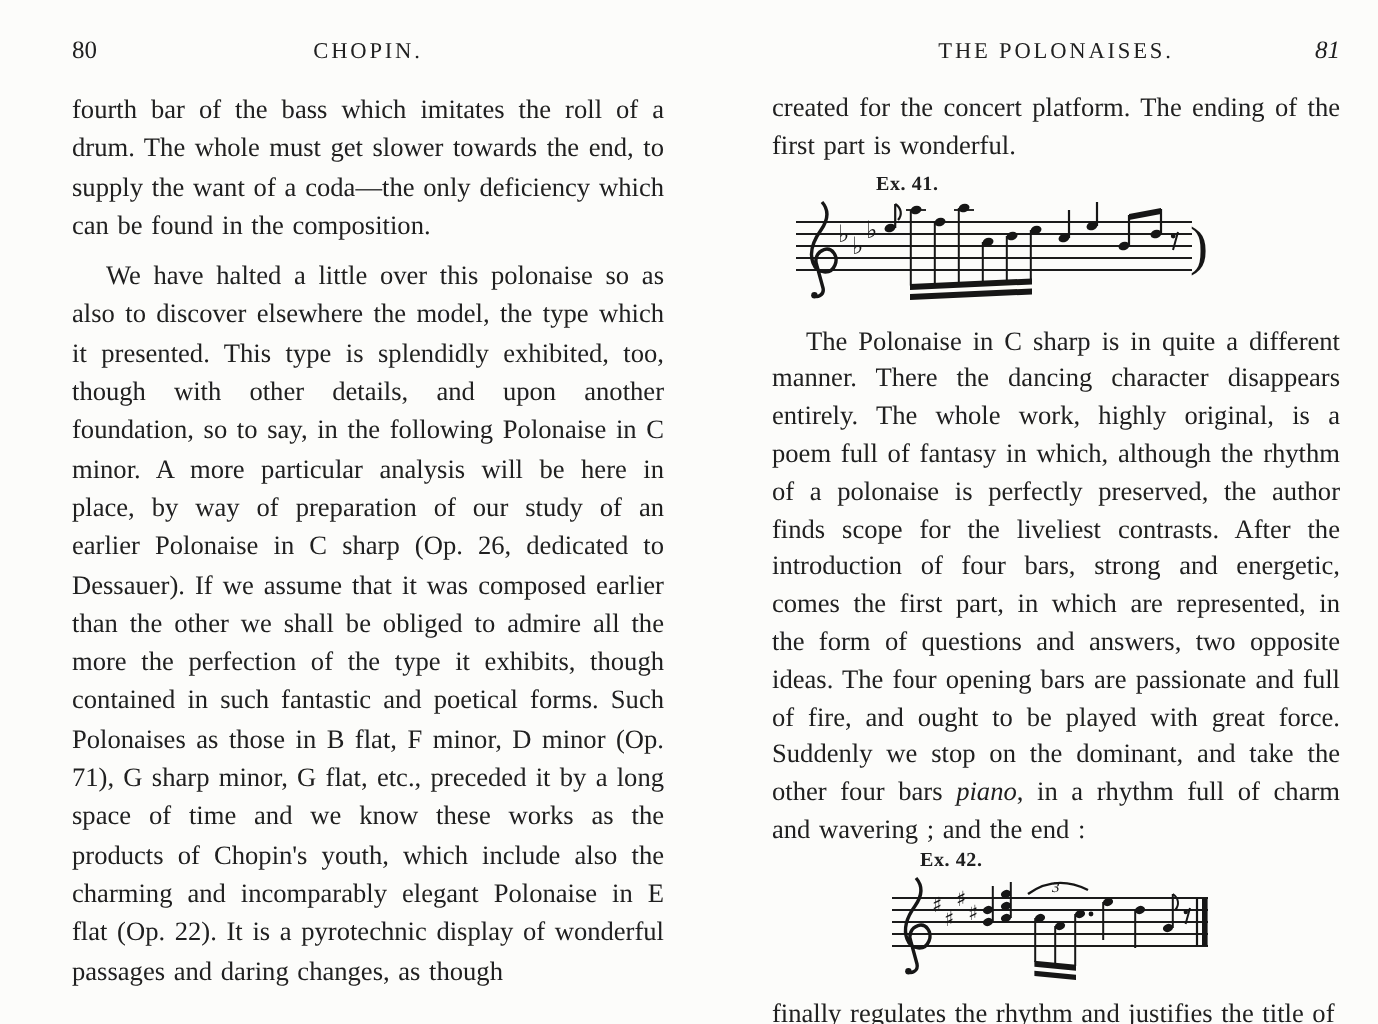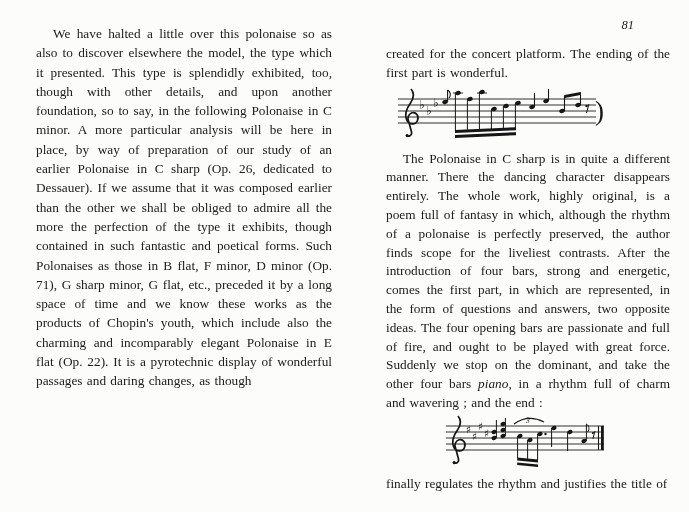--- a/index.html
+++ b/index.html
@@ -40,32 +40,40 @@
 
   .staff line{stroke:#1b1b1b;stroke-width:0.9;}
   .ink{stroke:#161616;}
 </style>
 </head>
 <body>
 
 <div class="spread">
 
   <section class="page page-left">
+    <div class="pagehead">
+      <span class="pnum">80</span>
+      <span class="rhead">CHOPIN.</span>
+      <span class="pnum pnum-r"></span>
+    </div>
+    <p class="cont">fourth bar of the bass which imitates the roll of a drum. The whole must get slower towards the end, to supply the want of a coda—the only deficiency which can be found in the composition.</p>
     <p class="ind">We have halted a little over this polonaise so as also to discover elsewhere the model, the type which it presented. This type is splendidly exhibited, too, though with other details, and upon another foundation, so to say, in the following Polonaise in C minor. A more particular analysis will be here in place, by way of preparation of our study of an earlier Polonaise in C sharp (Op. 26, dedicated to Dessauer). If we assume that it was composed earlier than the other we shall be obliged to admire all the more the perfection of the type it exhibits, though contained in such fantastic and poetical forms. Such Polonaises as those in B flat, F minor, D minor (Op. 71), G sharp minor, G flat, etc., preceded it by a long space of time and we know these works as the products of Chopin's youth, which include also the charming and incomparably elegant Polonaise in E flat (Op. 22). It is a pyrotechnic display of wonderful passages and daring changes, as though</p>
   </section>
 
   <section class="page page-right">
     <div class="pagehead">
       <span class="pnum"></span>
+      <span class="rhead">THE POLONAISES.</span>
       <span class="pnum pnum-r">81</span>
     </div>
 
     <p class="cont">created for the concert platform. The ending of the first part is wonderful.</p>
 
     <figure class="ex41">
+      <div class="exlabel">Ex. 41.</div>
       <svg width="214" height="56" viewBox="0 0 214 56">
         <g class="staff">
           <line x1="2" y1="12" x2="200" y2="12"></line>
             <line x1="2" y1="18" x2="200" y2="18"></line>
           <line x1="2" y1="24" x2="200" y2="24"></line>
             <line x1="2" y1="30" x2="200" y2="30"></line>
           <line x1="2" y1="36" x2="200" y2="36"></line>
         </g>
         <g transform="translate(4,-1)">
           <path d="M11 3 C14.5 7 14 12 10.5 17 C6.5 22.5 4.5 28 6.5 33.5 C8.5 39 15.5 39.5 17.5 34.5 C19.3 30 16 25.5 12 26.8 C8.5 28 7.2 31.5 8.4 34.6 L11.5 46 C12.3 49.5 8.5 51.5 6.2 49.2" fill="none" class="ink" stroke-width="1.7"></path>
@@ -113,20 +121,21 @@
             <circle cx="190.6" cy="19" r="1.2"></circle>
           </g>
         </g>
         <text x="199" y="33" font-size="27" font-family="Liberation Serif, serif" fill="#161616">)</text>
       </svg>
     </figure>
 
     <p class="ind"><span>The Polonaise in C sharp is in quite a different manner. There the dancing character disappears entirely. The whole work, highly original, is a poem full of fantasy in which, although the rhythm of a polonaise is perfectly preserved, the author finds scope for the liveliest contrasts. After the introduction of four bars, strong and energetic, comes the first part, in which are represented, in the form of questions and answers, two opposite ideas. The four opening bars are passionate and full of fire, and ought to be played with great force. Suddenly we stop on the dominant, and take the other four bars </span><i>piano</i><span>, in a rhythm full of charm and wavering ; and the end :</span></p>
 
     <figure class="ex42">
+      <div class="exlabel">Ex. 42.</div>
       <svg width="170" height="54" viewBox="0 0 170 54">
         <g class="staff">
           <line x1="2" y1="12" x2="160" y2="12"></line>
             <line x1="2" y1="18" x2="160" y2="18"></line>
           <line x1="2" y1="24" x2="160" y2="24"></line>
             <line x1="2" y1="30" x2="160" y2="30"></line>
           <line x1="2" y1="36" x2="160" y2="36"></line>
         </g>
         <g transform="translate(3,-1)">
           <path d="M11 3 C14.5 7 14 12 10.5 17 C6.5 22.5 4.5 28 6.5 33.5 C8.5 39 15.5 39.5 17.5 34.5 C19.3 30 16 25.5 12 26.8 C8.5 28 7.2 31.5 8.4 34.6 L11.5 46 C12.3 49.5 8.5 51.5 6.2 49.2" fill="none" class="ink" stroke-width="1.7"></path>

